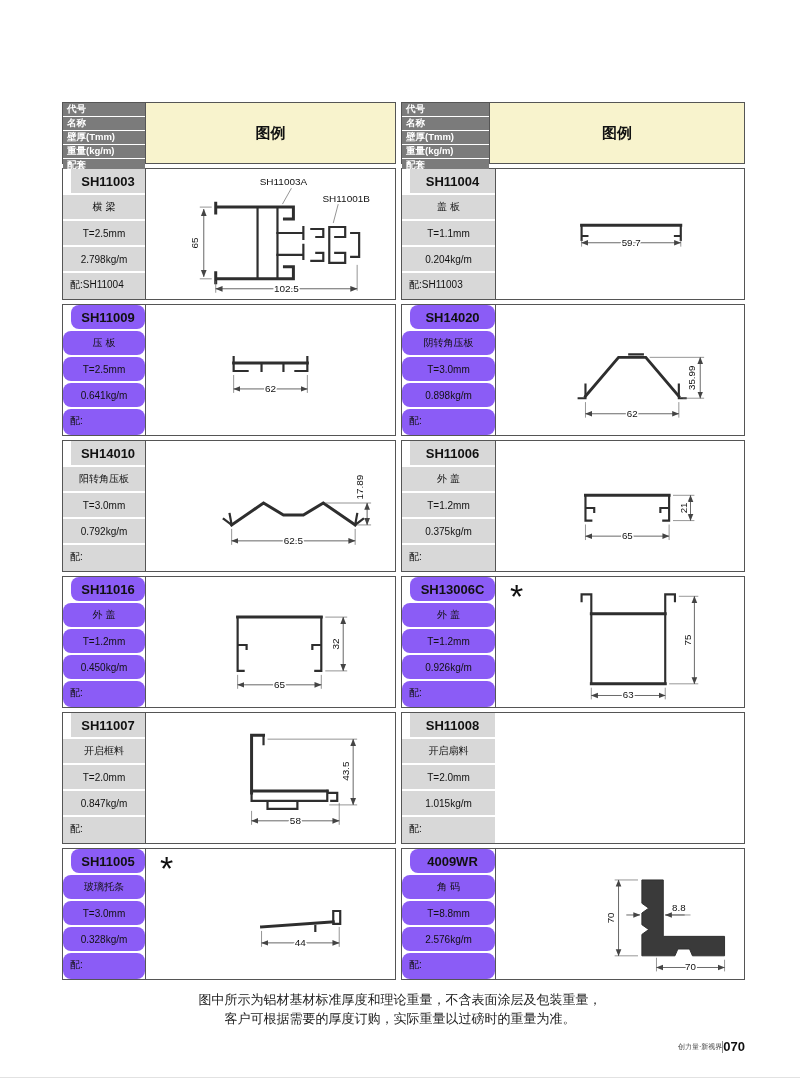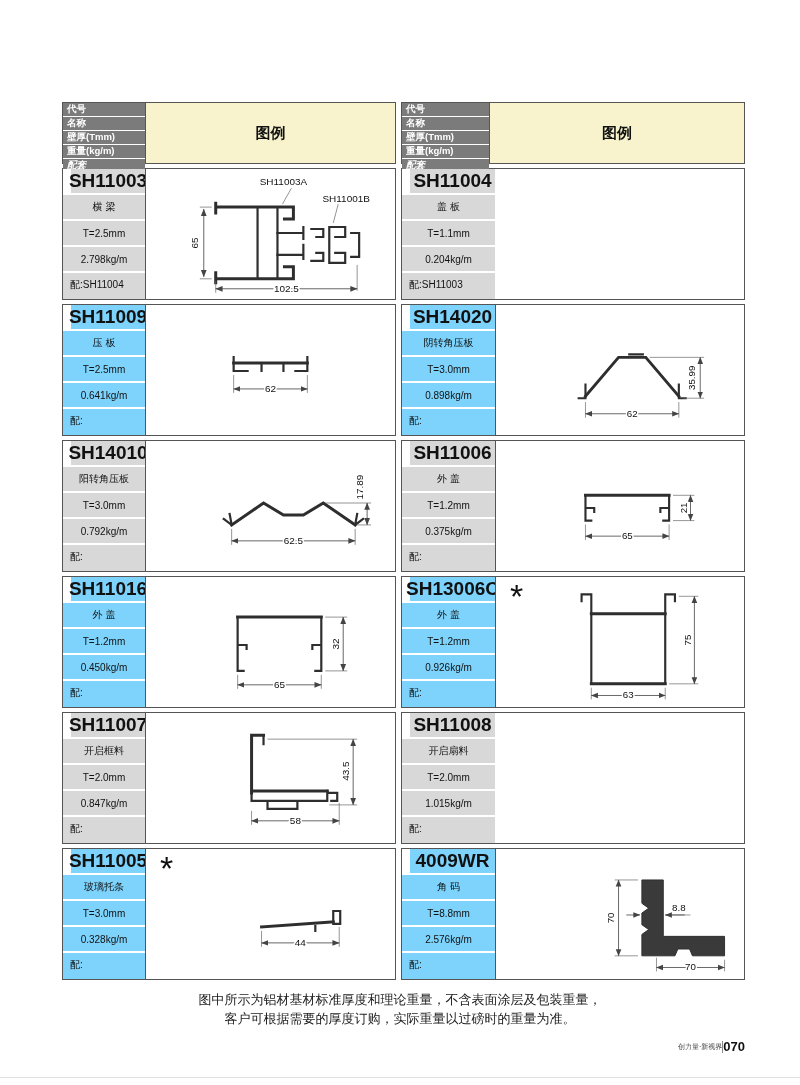--- a/index.html
+++ b/index.html
@@ -7,31 +7,31 @@
        font-family:"Liberation Sans","DejaVu Sans",sans-serif;color:#111;}
   .tableWrap{position:absolute;left:62px;top:102px;width:683px;}
   .half{position:absolute;top:0;}
   .half.L{left:0;width:334px;}
   .half.R{left:339px;width:344px;}
   .hdr{display:flex;height:62px;border:1px solid #555;box-sizing:border-box;margin-bottom:4px;background:#fff;}
   .hlabels{width:82px;display:flex;flex-direction:column;background:#fff;}
   .half.R .hlabels{width:87px;}
   .hrow{flex:1;background:#7b7b7b;color:#fff;font-size:9.5px;font-weight:bold;
         padding-left:4px;margin-bottom:1px;display:flex;align-items:center;}
-  .hrow:last-child{margin-bottom:8px;font-style:italic;}
+  .hrow:last-child{margin-bottom:8px;}
   .legend{flex:1;background:#f8f3cd;border-left:1px solid #555;display:flex;
           align-items:center;justify-content:center;font-size:15px;font-weight:bold;}
   .block{display:flex;height:132px;border:1px solid #555;box-sizing:border-box;margin-bottom:4px;background:#fff;}
   .labels{width:82px;display:flex;flex-direction:column;background:#fff;}
   .half.R .labels{width:93px;}
   .cell{height:24px;margin-bottom:2px;display:flex;align-items:center;justify-content:center;font-size:10px;}
-  .cell.code{font-weight:bold;font-size:19px;margin-left:8px;}
+  .cell.code{font-weight:bold;font-size:13px;margin-left:8px;}
   .cell.match{flex:1;margin-bottom:0;justify-content:flex-start;align-items:flex-start;padding:5px 12px 0 7px;}
   .tone-gray .cell{background:#d8d8d8;}
-  .tone-cream .cell{background:#7dd3fc;}
+  .tone-cream .cell{background:#8b5cf6;border-radius:8px;}
   .diagram{flex:1;border-left:1px solid #555;position:relative;background:#fff;}
   .diagram svg{position:absolute;left:0;top:0;width:100%;height:100%;}
   .star{position:absolute;left:14px;top:2px;font-size:34px;line-height:34px;z-index:2;}
   .note{position:absolute;top:990px;left:0;width:800px;text-align:center;font-size:13px;line-height:19px;color:#222;}
   .footer{position:absolute;top:1039px;right:55px;display:flex;align-items:center;}
   .footer .brand{font-size:7px;color:#444;}
   .footer .sep{width:1px;height:12px;background:#888;}
   .footer .pageno{font-size:13px;font-weight:bold;}
   .bottomline{position:absolute;top:1077px;left:0;width:800px;height:1px;background:#e2e2e2;}
   
@@ -231,20 +231,34 @@
     </div>
 
     <div class="block">
       <div class="labels tone-gray">
         <div class="cell code">SH11004</div>
         <div class="cell">盖 板</div>
         <div class="cell">T=1.1mm</div>
         <div class="cell">0.204kg/m</div>
         <div class="cell match">配:SH11003</div>
       </div>
+      <div class="diagram">
+        <svg viewBox="0 0 255 130">
+          <defs>
+              <marker id="a7" viewBox="0 0 10 10" refX="9.5" refY="5" markerWidth="8" markerHeight="8" orient="auto-start-reverse">
+                <path d="M0,1L10,5L0,9z" fill="#444"></path>
+              </marker>
+            </defs>
+          <path class="p3" d="M88,56h102"></path>
+          <path class="p" d="M88,56v15M190,56v15M88,67h6M190,67h-6"></path>
+          <path class="e" d="M88,71v7M190,71v7"></path>
+          <line class="d" x1="88" y1="74" x2="190" y2="74" marker-start="url(#a7)" marker-end="url(#a7)"></line>
+          <text class="dim" x="139" y="77">59.7</text>
+        </svg>
+      </div>
     </div>
 
     <div class="block">
       <div class="labels tone-cream">
         <div class="cell code">SH14020</div>
         <div class="cell">阴转角压板</div>
         <div class="cell">T=3.0mm</div>
         <div class="cell">0.898kg/m</div>
         <div class="cell match">配:</div>
       </div>

